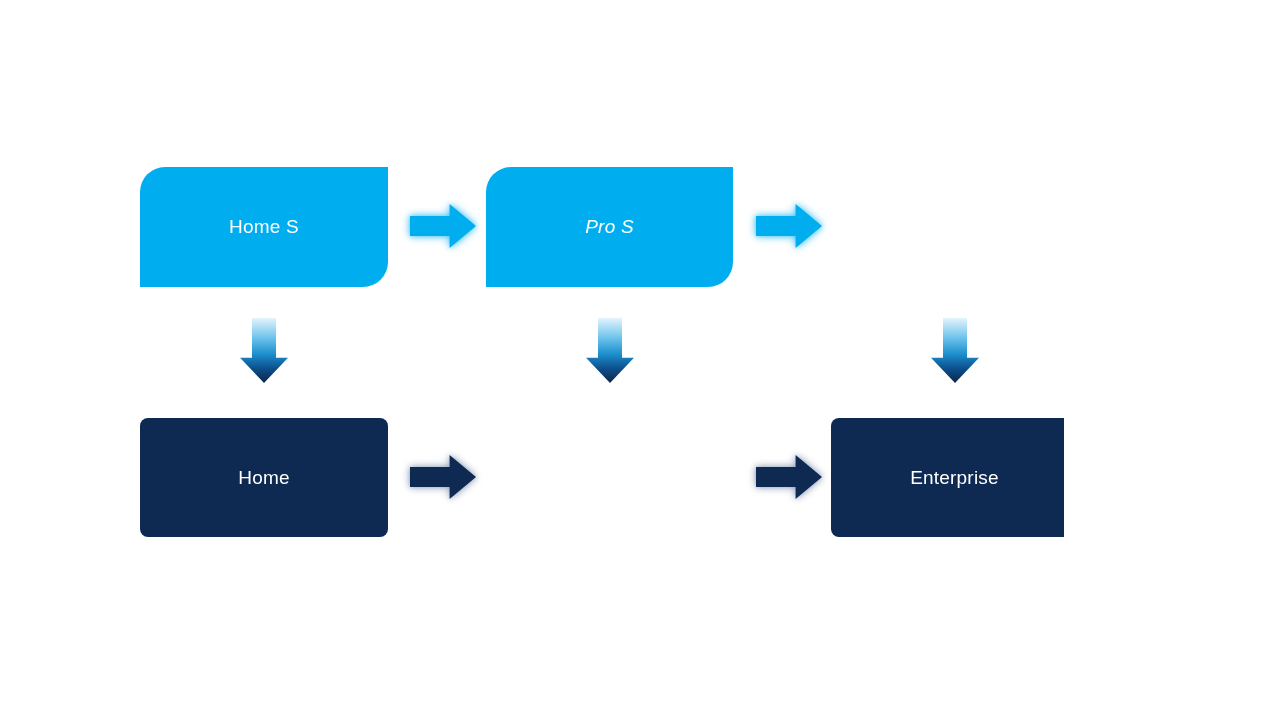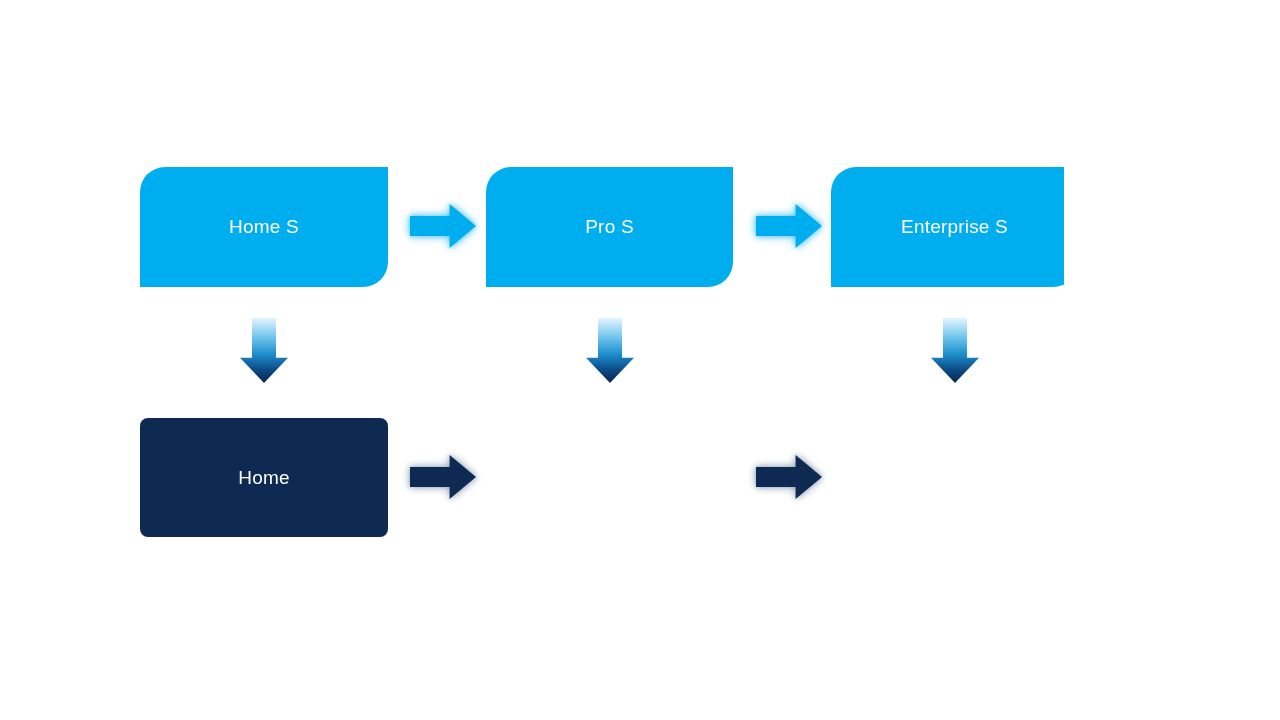--- a/index.html
+++ b/index.html
@@ -30,21 +30,21 @@
     background: var(--top-box-fill, #00AEEF);
     border-radius: 25px 0 25px 0; 
   }
   .box.bottom-row {
     top: 418px;
     height: 119px;
     background: var(--bottom-box-fill, #0E2A53);
     border-radius: 8px;
   }
   .b1 { left: 140px; width: 248px; }
-  .b2 { left: 486px; width: 247px; }
+  .b2 { left: 486px; width: 247px; font-style: italic; }
   .b3 { left: 831px; width: 247px; }
 
   
   .harrow {
     position: absolute;
     width: 66px;
     height: 44px;
   }
   .harrow .shape {
     width: 100%;
@@ -86,23 +86,20 @@
 <body>
 
 <div class="canvas">
 
   <div class="box top-row b1">
     <span>Home S</span>
   </div>
   <div class="box top-row b2">
     <span>Pro S</span>
   </div>
-  <div class="box top-row b3">
-    <span>Enterprise S</span>
-  </div>
 
   <div class="harrow light row-top ha1">
       <div class="shape"></div>
     </div>
   <div class="harrow light row-top ha2">
       <div class="shape"></div>
     </div>
 
   <div class="darrow da1">
       <div class="shape"></div>
@@ -110,20 +107,23 @@
   <div class="darrow da2">
       <div class="shape"></div>
     </div>
   <div class="darrow da3">
       <div class="shape"></div>
     </div>
 
   <div class="box bottom-row b1">
     <span>Home</span>
   </div>
+  <div class="box bottom-row b3">
+    <span>Enterprise</span>
+  </div>
 
   <div class="harrow dark row-bottom ha1">
       <div class="shape"></div>
     </div>
   <div class="harrow dark row-bottom ha2">
       <div class="shape"></div>
     </div>
 
 </div>
 

